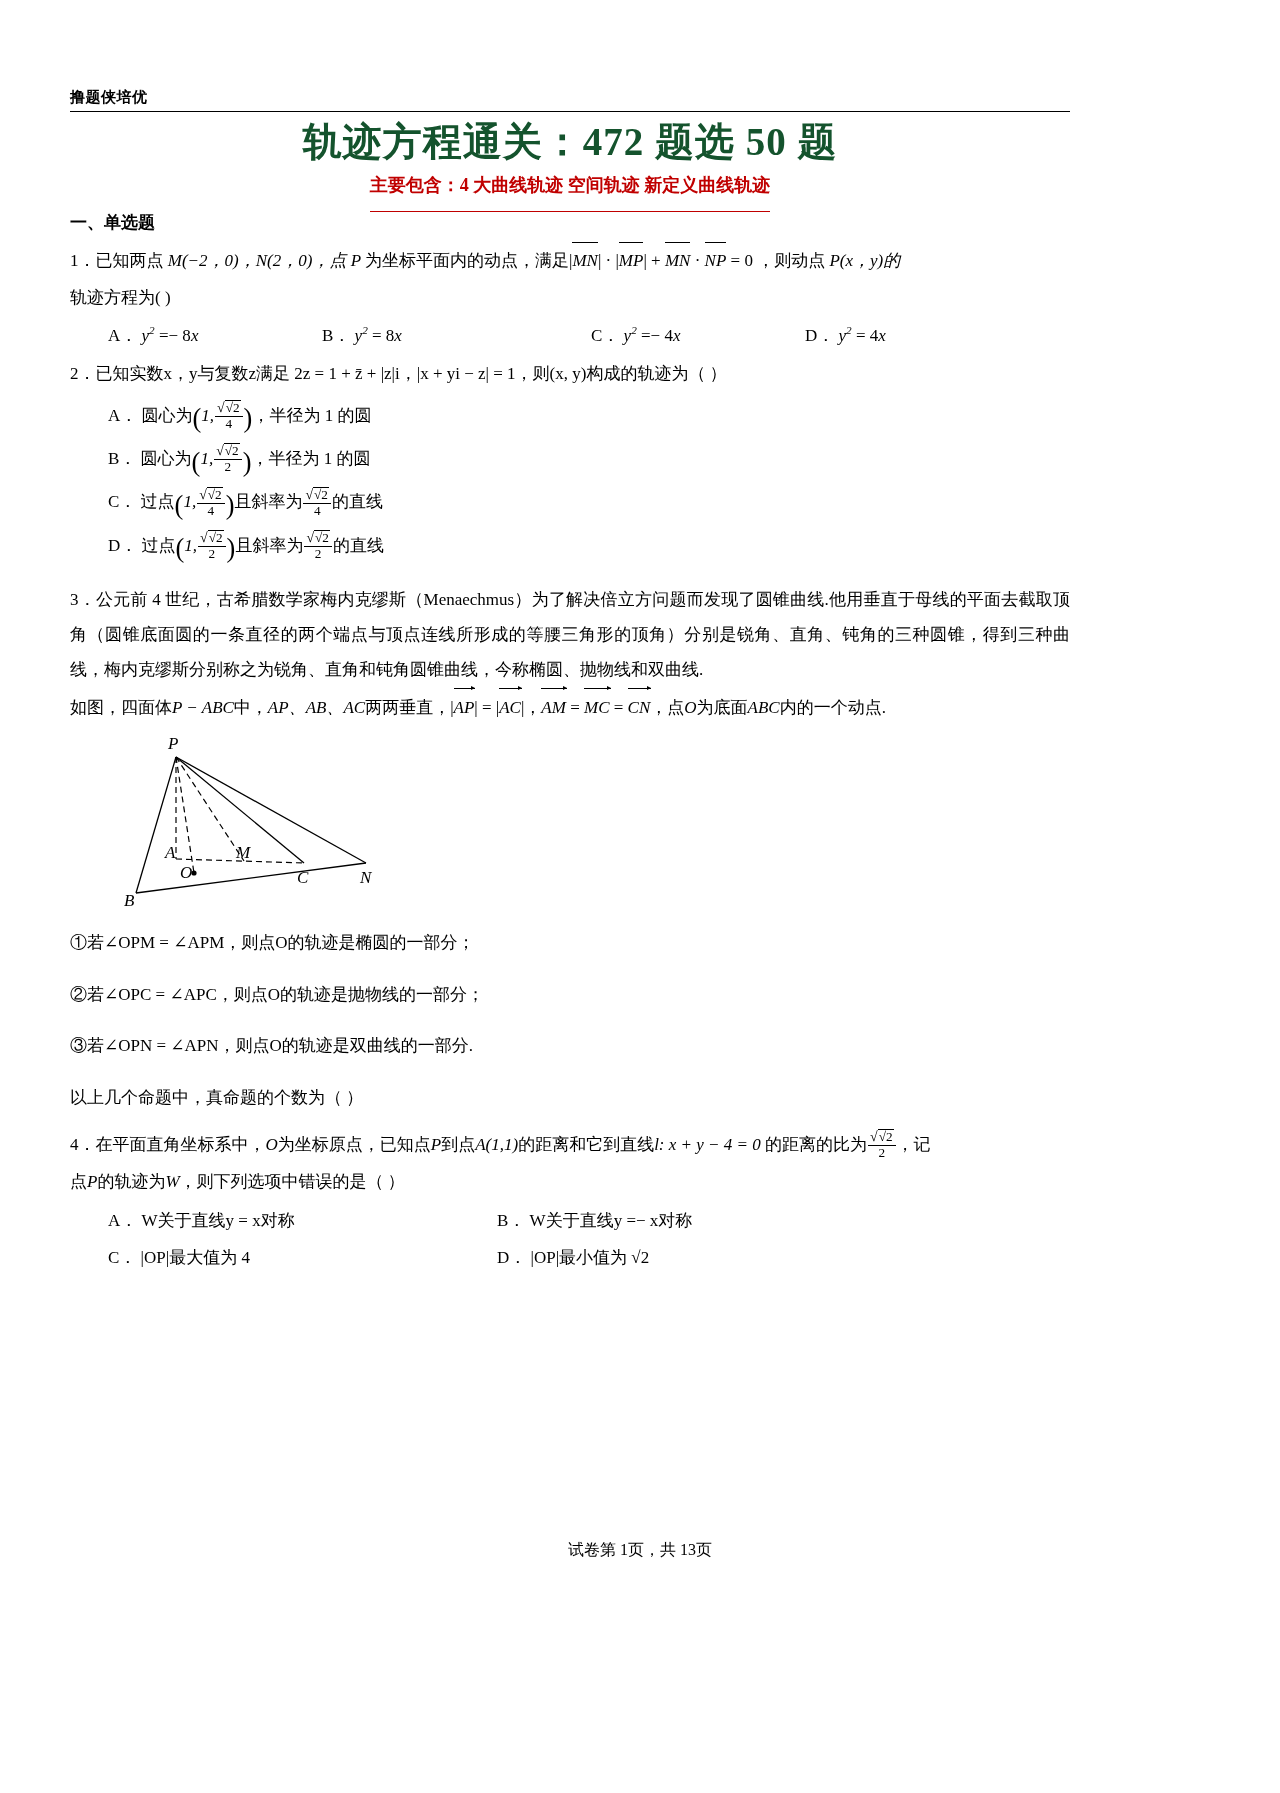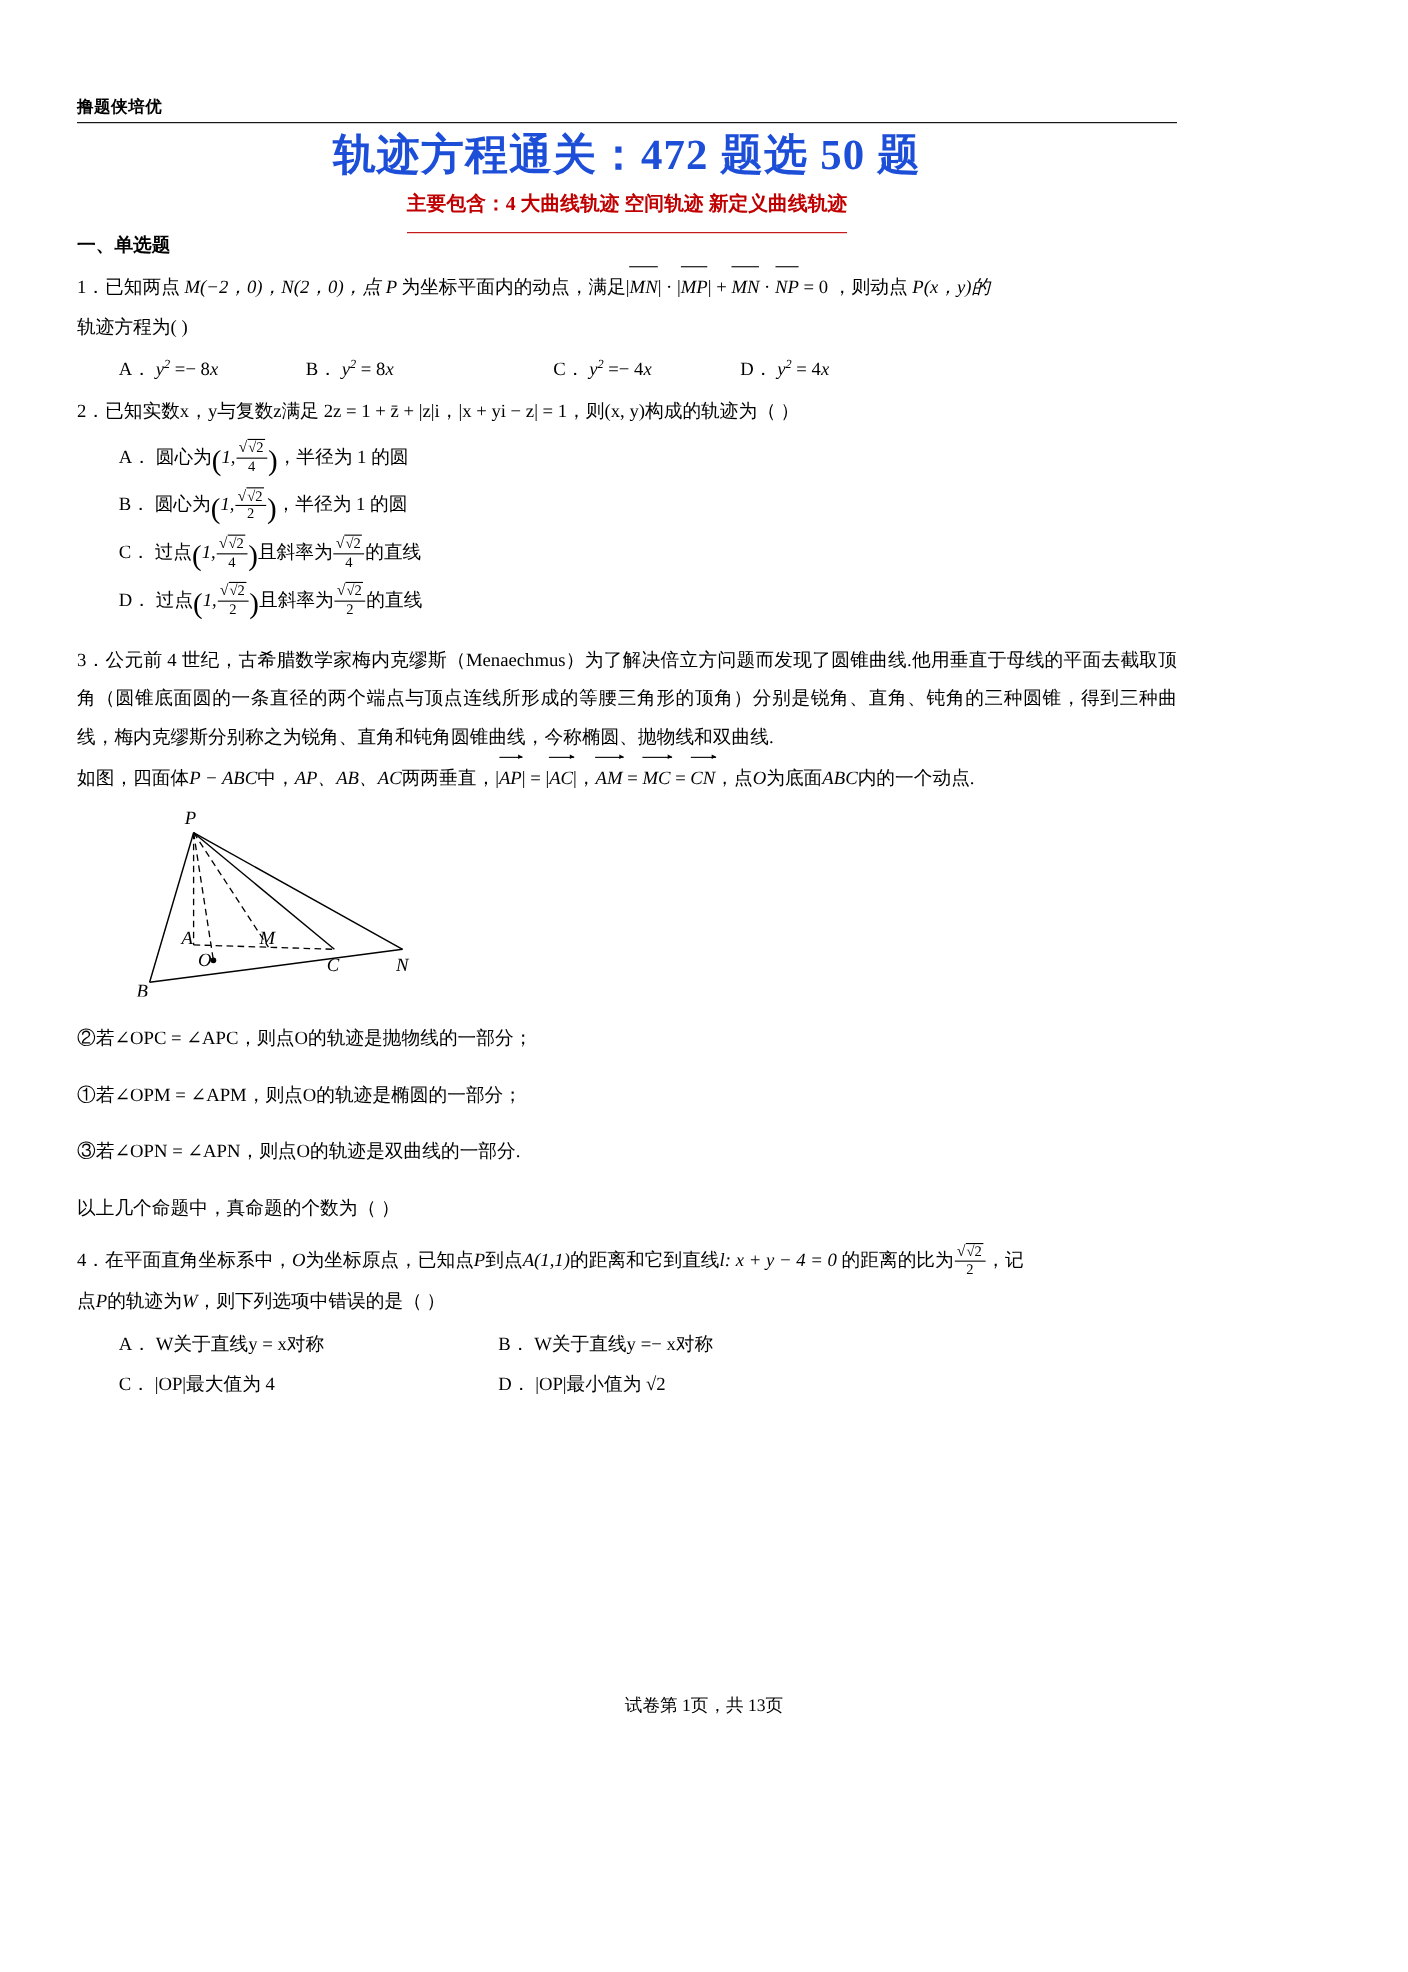--- a/index.html
+++ b/index.html
@@ -39,21 +39,21 @@
     padding-bottom: 4px;
     color: #000;
   }
   .header-rule {
     border-bottom: 1.6px solid #000;
     width: 100%;
     margin-bottom: 6px;
   }
   .doc-title {
     text-align: center;
-    color: #1d4ed8;
+    color: #14532d;
     font-weight: bold;
     font-size: 39px;
     letter-spacing: 1px;
     line-height: 1.25;
     margin-top: 6px;
     font-family: "Liberation Serif", "DejaVu Serif", serif;
   }
   .doc-subtitle {
     text-align: center;
     color: #C00000;
@@ -89,20 +89,21 @@
   }
   .opts {
     margin: 2px 0 2px 0;
     padding-left: 38px;
     font-size: 17px;
     line-height: 2.2;
   }
   .opts-row {
     display: flex;
     align-items: flex-end;
+    gap: 44px;
   }
   .opt {
     white-space: nowrap;
   }
   .opt-stack { padding-left: 38px; font-size: 17px; }
   .opt-stack .opt-line {
     line-height: 2.55;
     white-space: nowrap;
   }
   .prop-line {
@@ -259,22 +260,22 @@
         <text x="54" y="18" font-family="Liberation Serif, serif" font-style="italic" font-size="17">P</text>
         <text x="51" y="127" font-family="Liberation Serif, serif" font-style="italic" font-size="17">A</text>
         <text x="66" y="147" font-family="Liberation Serif, serif" font-style="italic" font-size="17">O</text>
         <text x="122" y="127" font-family="Liberation Serif, serif" font-style="italic" font-size="17">M</text>
         <text x="183" y="152" font-family="Liberation Serif, serif" font-style="italic" font-size="17">C</text>
         <text x="246" y="152" font-family="Liberation Serif, serif" font-style="italic" font-size="17">N</text>
         <text x="10" y="175" font-family="Liberation Serif, serif" font-style="italic" font-size="17">B</text>
       </svg>
     </div>
 
+    <div class="prop-line" style="margin-top:14px">①若∠OPM = ∠APM，则点O的轨迹是椭圆的一部分；</div>
     <div class="prop-line" style="margin-top:14px">②若∠OPC = ∠APC，则点O的轨迹是抛物线的一部分；</div>
-    <div class="prop-line" style="margin-top:14px">①若∠OPM = ∠APM，则点O的轨迹是椭圆的一部分；</div>
     <div class="prop-line" style="margin-top:14px">③若∠OPN = ∠APN，则点O的轨迹是双曲线的一部分.</div>
     <div class="prop-line" style="margin-top:14px">以上几个命题中，真命题的个数为（    ）</div>
 
 
     <div class="q" style="margin-top:12px">
       <span>4．</span><span>在平面直角坐标系中，</span><i>O</i><span>为坐标原点，已知点</span><i>P</i><span>到点</span><i>A(1,1)</i><span>的距离和它到直线</span><i>l: x + y − 4 = 0</i><span> 的距离的比为</span><span class="frac"><span class="num"><span class="radic">√</span><span class="sqrt">√2</span></span><span class="den">2</span></span><span>，记</span>
     </div>
     <div class="q-body">
       <span>点</span><i>P</i><span>的轨迹为</span><i>W</i><span>，则下列选项中错误的是（    ）</span>
     </div>

